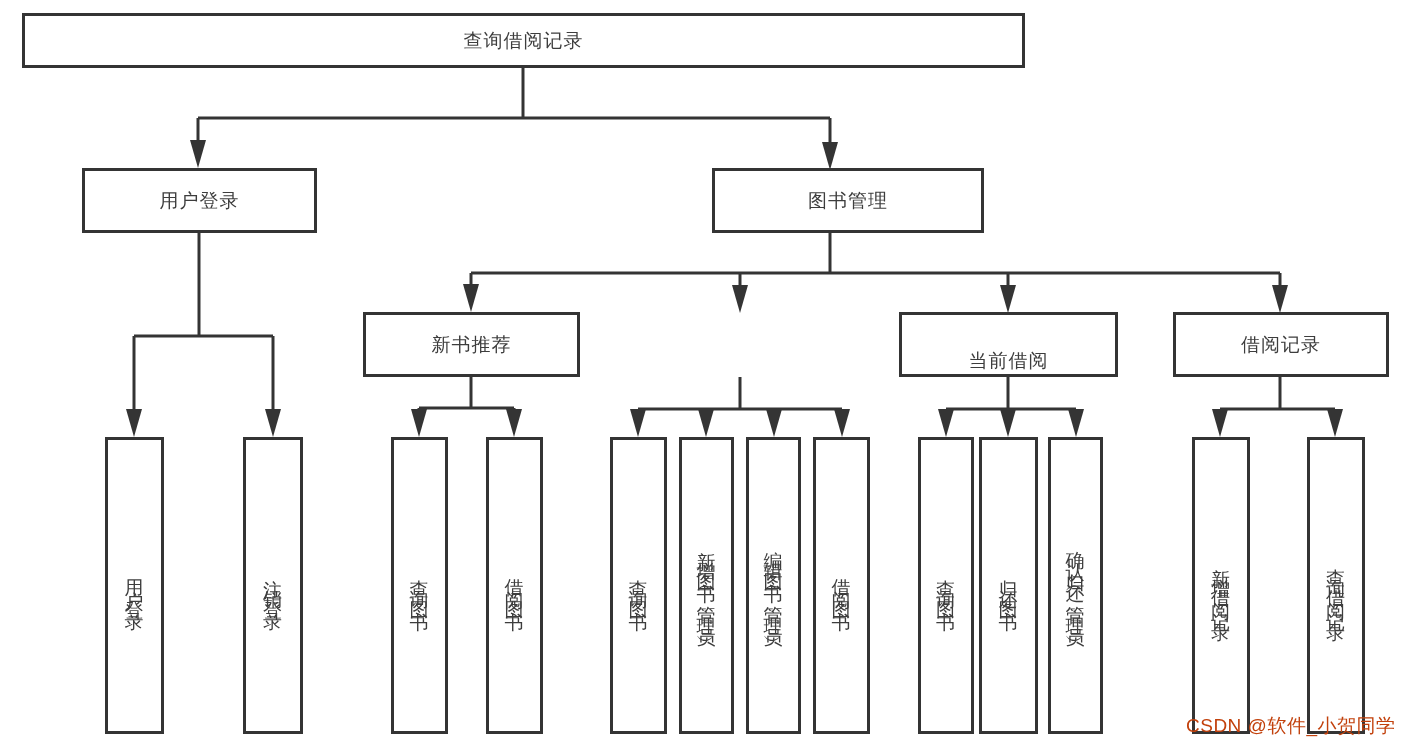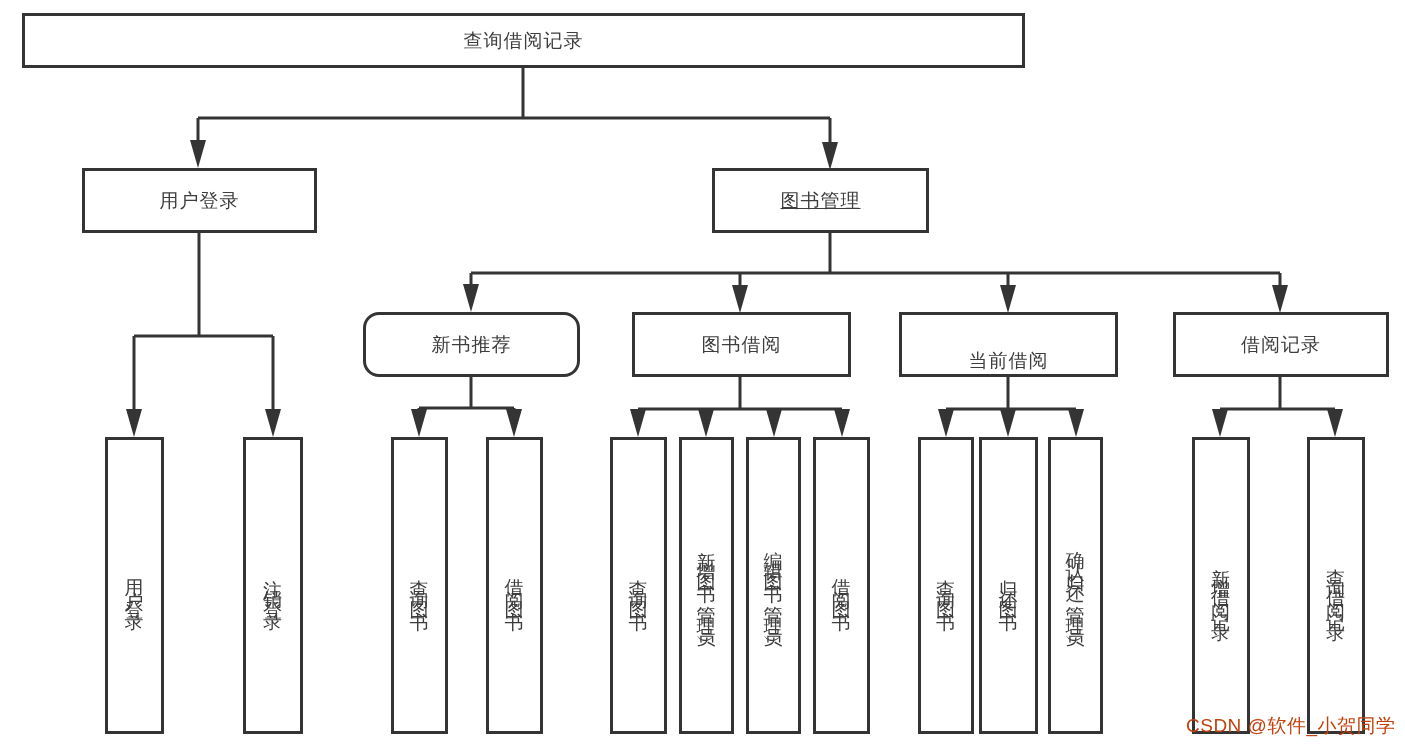--- a/index.html
+++ b/index.html
@@ -135,29 +135,26 @@
     </g>
   </svg>
 
   <div class="box" style="left:22px; top:13px; width:1003px; height:55px;">
     <span class="hlabel">查询借阅记录</span>
   </div>
 
   <div class="box row2" style="left:82px; top:168px; width:235px;">
     <span class="hlabel">用户登录</span>
   </div>
-  <div class="box row2" style="left:712px; top:168px; width:217px;text-decoration:underline;">
+  <div class="box row2" style="left:712px; top:168px; width:272px;">
     <span class="hlabel">图书管理</span>
   </div>
 
-  <div class="box row3" style="left:363px; width:217px;border-radius:16px;">
+  <div class="box row3" style="left:363px; width:217px;">
     <span class="hlabel">新书推荐</span>
-  </div>
-  <div class="box row3" style="left:632px; width:219px;">
-    <span class="hlabel">图书借阅</span>
   </div>
   <div class="box row3" style="left:899px; width:219px;align-items:flex-end;">
     <span class="hlabel">当前借阅</span>
   </div>
   <div class="box row3" style="left:1173px; width:216px;">
     <span class="hlabel">借阅记录</span>
   </div>
 
   <div class="box leaf" style="left:105px; width:59px;">
     <span class="vlabel">用户登录</span>

